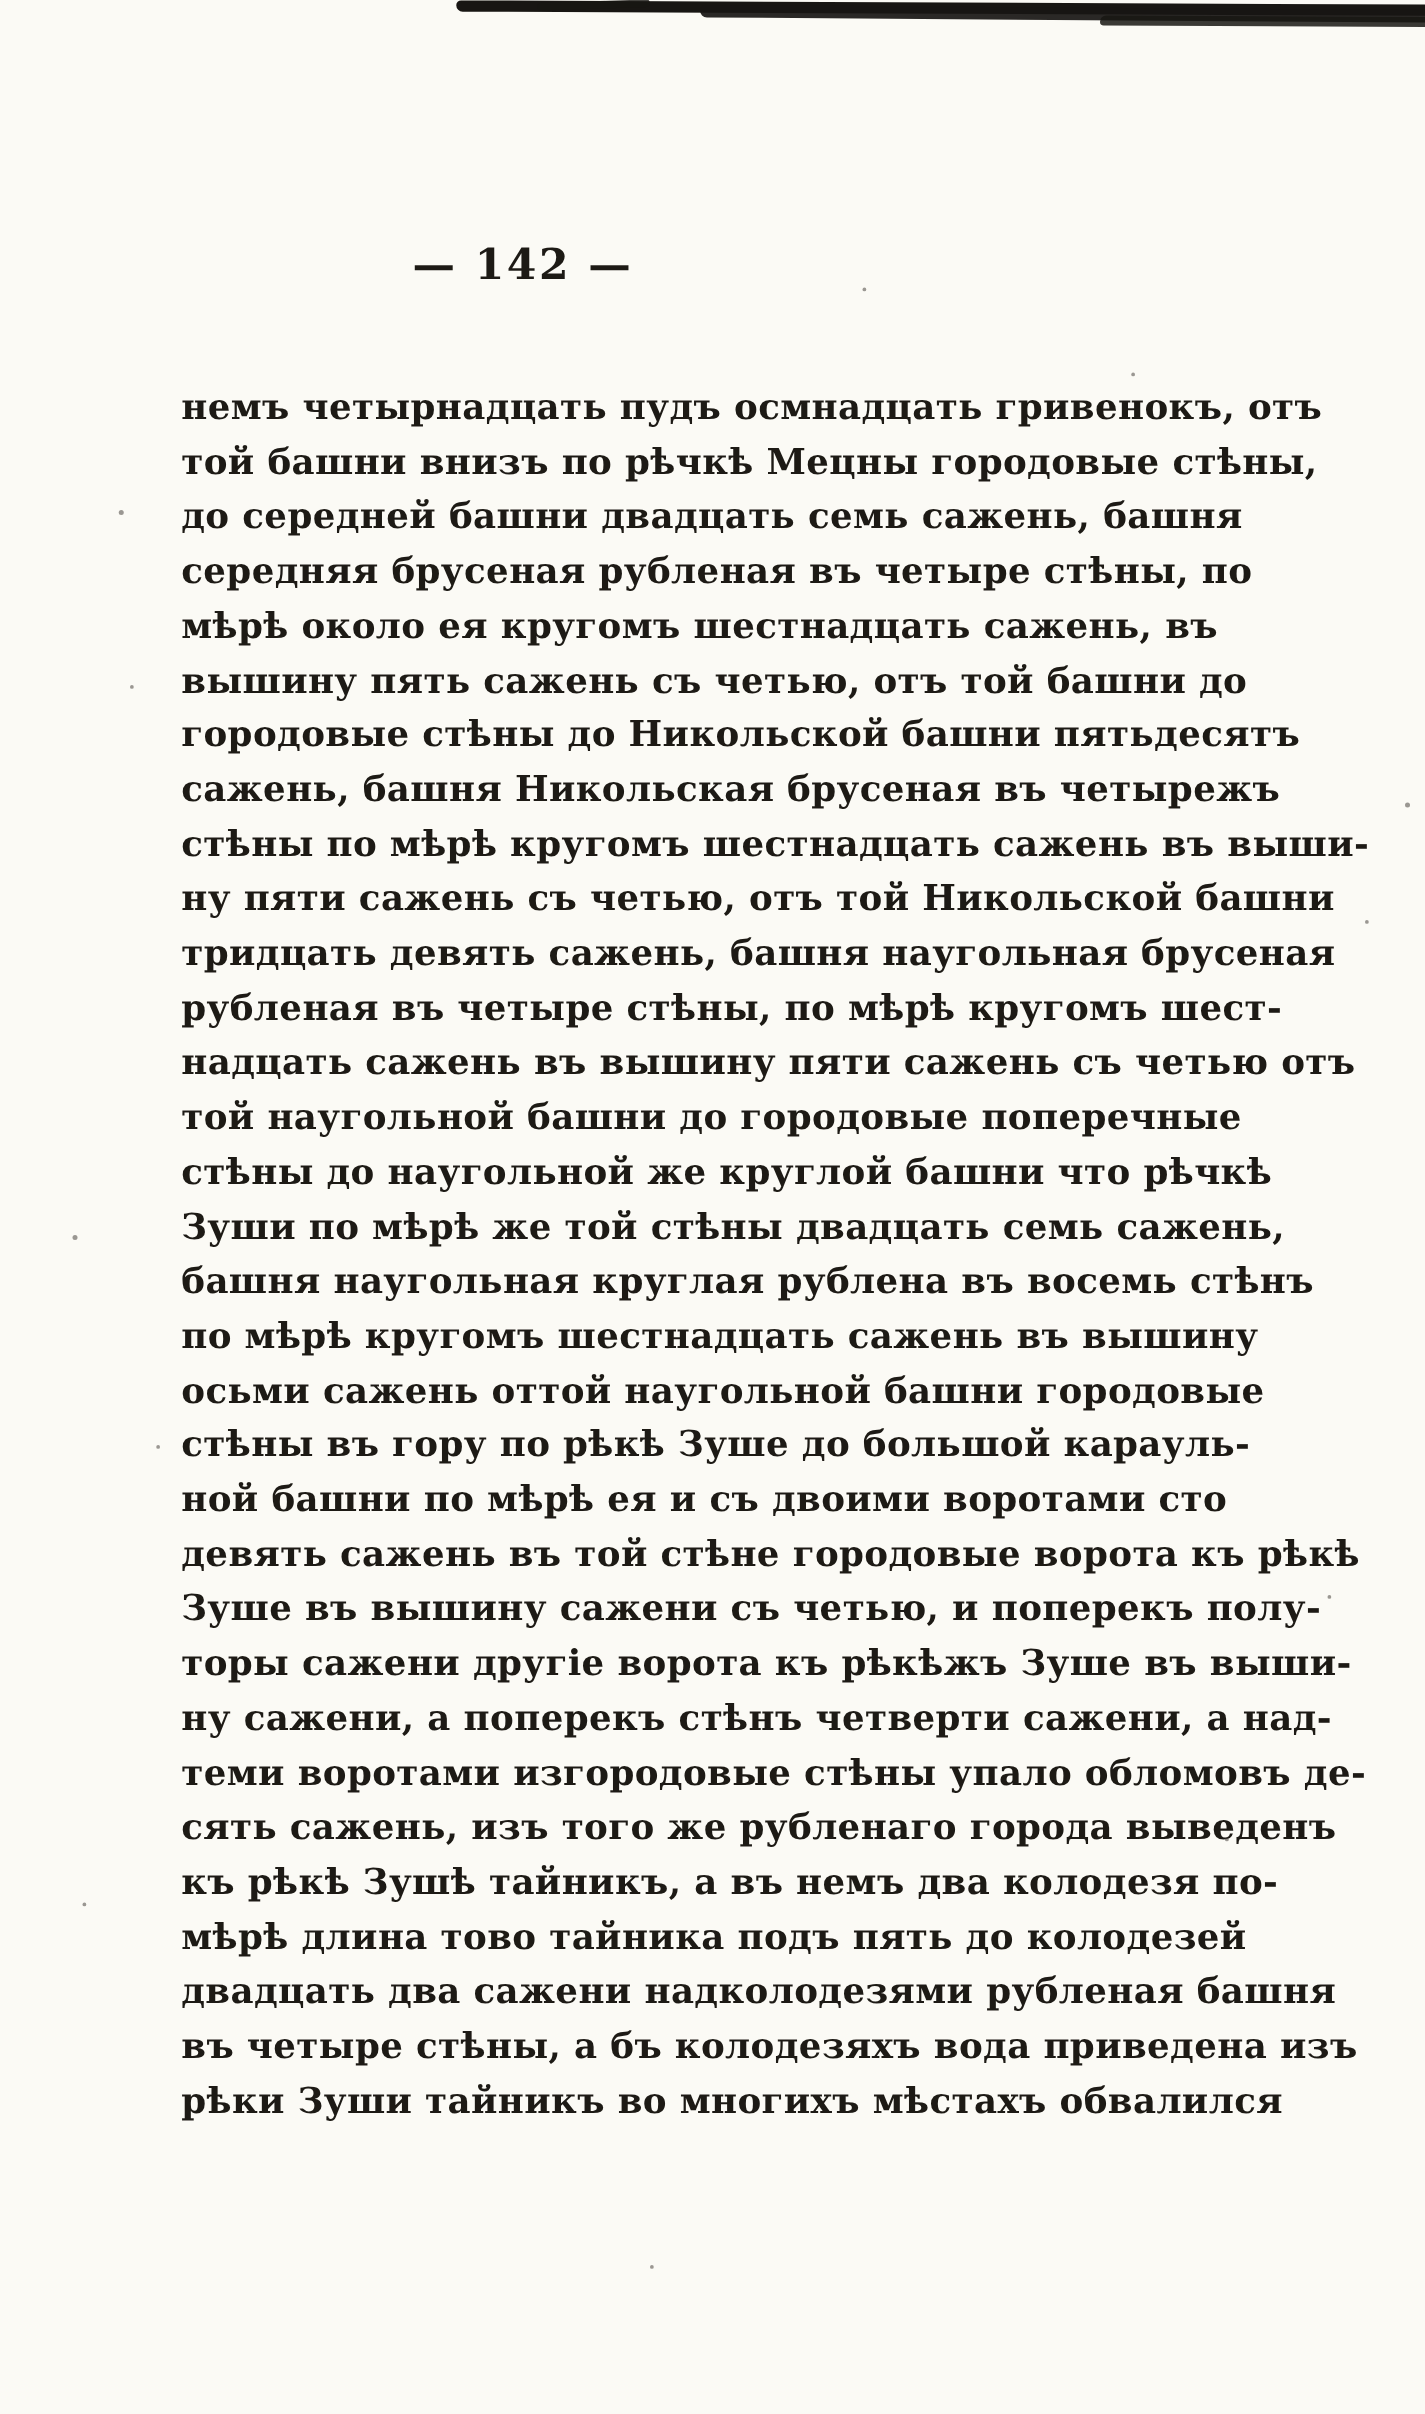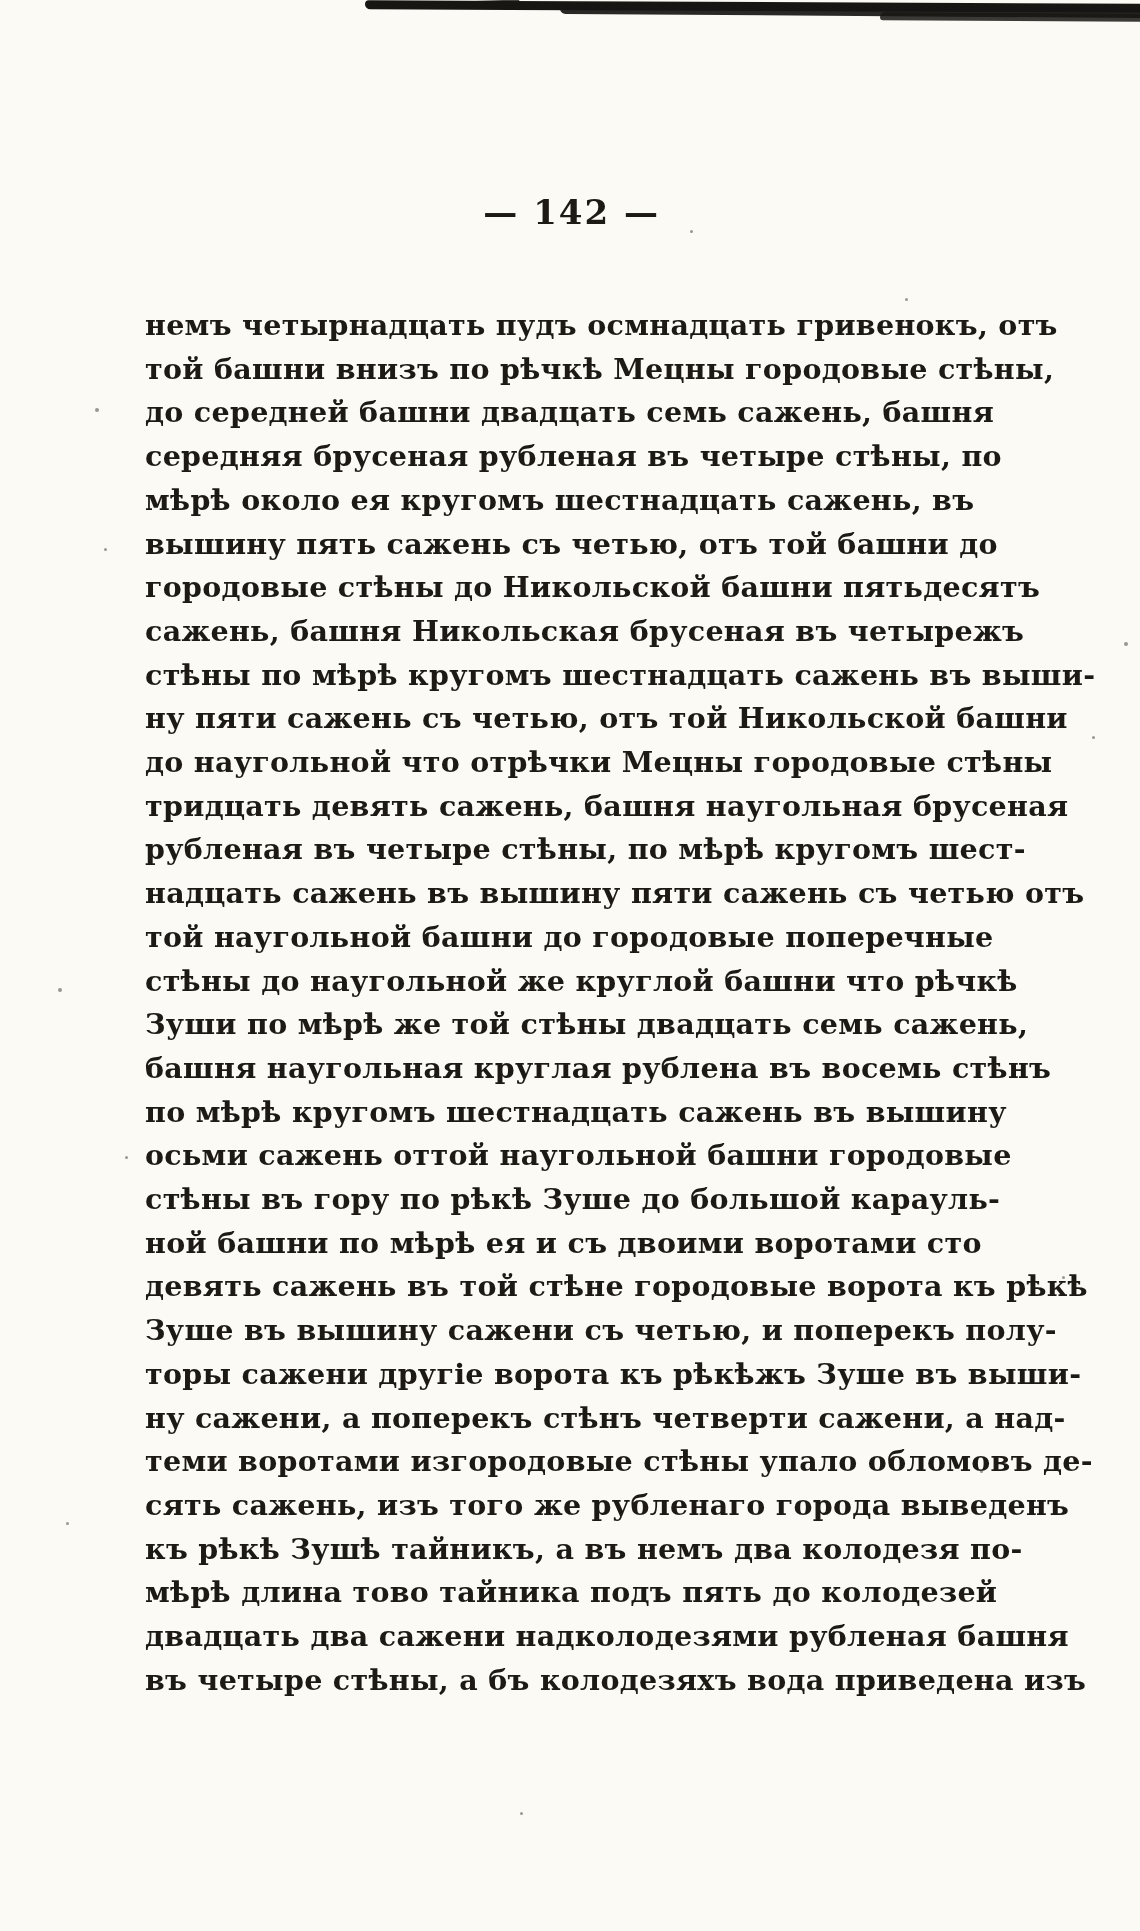--- a/index.html
+++ b/index.html
@@ -25,21 +25,21 @@
     background:#181613;
   }
   .edge-strip.s1{left:365px;top:2px;width:780px;height:9px;border-radius:6px 2px 3px 8px;transform:rotate(.25deg);}
   .edge-strip.s2{left:560px;top:6px;width:590px;height:10px;border-radius:8px 0 0 10px;transform:rotate(.4deg);opacity:.92;}
   .edge-strip.s3{left:880px;top:13px;width:265px;height:8px;border-radius:10px 0 0 6px;transform:rotate(.3deg);opacity:.85;}
   .edge-strip.s4{left:430px;top:1px;width:90px;height:6px;border-radius:4px;transform:rotate(-2deg);opacity:.8;}
 
   .page-number{
     position:absolute;
     left:330px;top:192px;width:330px;
-    text-align:right;
+    text-align:left;
     font-size:34px;
     font-weight:700;
     letter-spacing:2px;
     color:var(--ink);
   }
   .text-block{
     position:absolute;
     left:145px;top:304px;width:862px;
     color:var(--ink);
   }
@@ -80,21 +80,20 @@
       <div class="line">немъ четырнадцать пудъ осмнадцать гривенокъ, отъ</div>
       <div class="line">той башни внизъ по рѣчкѣ Мецны городовые стѣны,</div>
       <div class="line">до середней башни двадцать семь сажень, башня</div>
       <div class="line">середняя брусеная рубленая въ четыре стѣны, по</div>
       <div class="line">мѣрѣ около ея кругомъ шестнадцать сажень, въ</div>
       <div class="line">вышину пять сажень съ четью, отъ той башни до</div>
       <div class="line">городовые стѣны до Никольской башни пятьдесятъ</div>
       <div class="line">сажень, башня Никольская брусеная въ четырежъ</div>
       <div class="line">стѣны по мѣрѣ кругомъ шестнадцать сажень въ выши-</div>
       <div class="line">ну пяти сажень съ четью, отъ той Никольской башни</div>
-      <div class="line">до наугольной что отрѣчки Мецны городовые стѣны</div>
       <div class="line">тридцать девять сажень, башня наугольная брусеная</div>
       <div class="line">рубленая въ четыре стѣны, по мѣрѣ кругомъ шест-</div>
       <div class="line">надцать сажень въ вышину пяти сажень съ четью отъ</div>
       <div class="line">той наугольной башни до городовые поперечные</div>
       <div class="line">стѣны до наугольной же круглой башни что рѣчкѣ</div>
       <div class="line">Зуши по мѣрѣ же той стѣны двадцать семь сажень,</div>
       <div class="line">башня наугольная круглая рублена въ восемь стѣнъ</div>
       <div class="line">по мѣрѣ кругомъ шестнадцать сажень въ вышину</div>
       <div class="line">осьми сажень оттой наугольной башни городовые</div>
       <div class="line">стѣны въ гору по рѣкѣ Зуше до большой карауль-</div>
@@ -102,20 +101,21 @@
       <div class="line">девять сажень въ той стѣне городовые ворота къ рѣкѣ</div>
       <div class="line">Зуше въ вышину сажени съ четью, и поперекъ полу-</div>
       <div class="line">торы сажени другіе ворота къ рѣкѣжъ Зуше въ выши-</div>
       <div class="line">ну сажени, а поперекъ стѣнъ четверти сажени, а над-</div>
       <div class="line">теми воротами изгородовые стѣны упало обломовъ де-</div>
       <div class="line">сять сажень, изъ того же рубленаго города выведенъ</div>
       <div class="line">къ рѣкѣ Зушѣ тайникъ, а въ немъ два колодезя по-</div>
       <div class="line">мѣрѣ длина тово тайника подъ пять до колодезей</div>
       <div class="line">двадцать два сажени надколодезями рубленая башня</div>
       <div class="line">въ четыре стѣны, а бъ колодезяхъ вода приведена изъ</div>
+      <div class="line">рѣки Зуши тайникъ во многихъ мѣстахъ обвалился</div>
     </div>
 <div class="speck" style="left: 95px; top: 408px; width: 4px; height: 4px;"></div>
     <div class="speck" style="left: 58px; top: 988px; width: 4px; height: 4px;"></div>
     <div class="speck" style="left: 104px; top: 548px; width: 3px; height: 3px;"></div>
     <div class="speck" style="left: 66px; top: 1522px; width: 3px; height: 3px;"></div>
     <div class="speck" style="left: 1124px; top: 642px; width: 4px; height: 4px;"></div>
     <div class="speck" style="left: 1092px; top: 736px; width: 3px; height: 3px;"></div>
     <div class="speck" style="left: 905px; top: 298px; width: 3px; height: 3px;"></div>
     <div class="speck" style="left: 125px; top: 1156px; width: 3px; height: 3px;"></div>
     <div class="speck" style="left: 1062px; top: 1276px; width: 3px; height: 3px;"></div>

